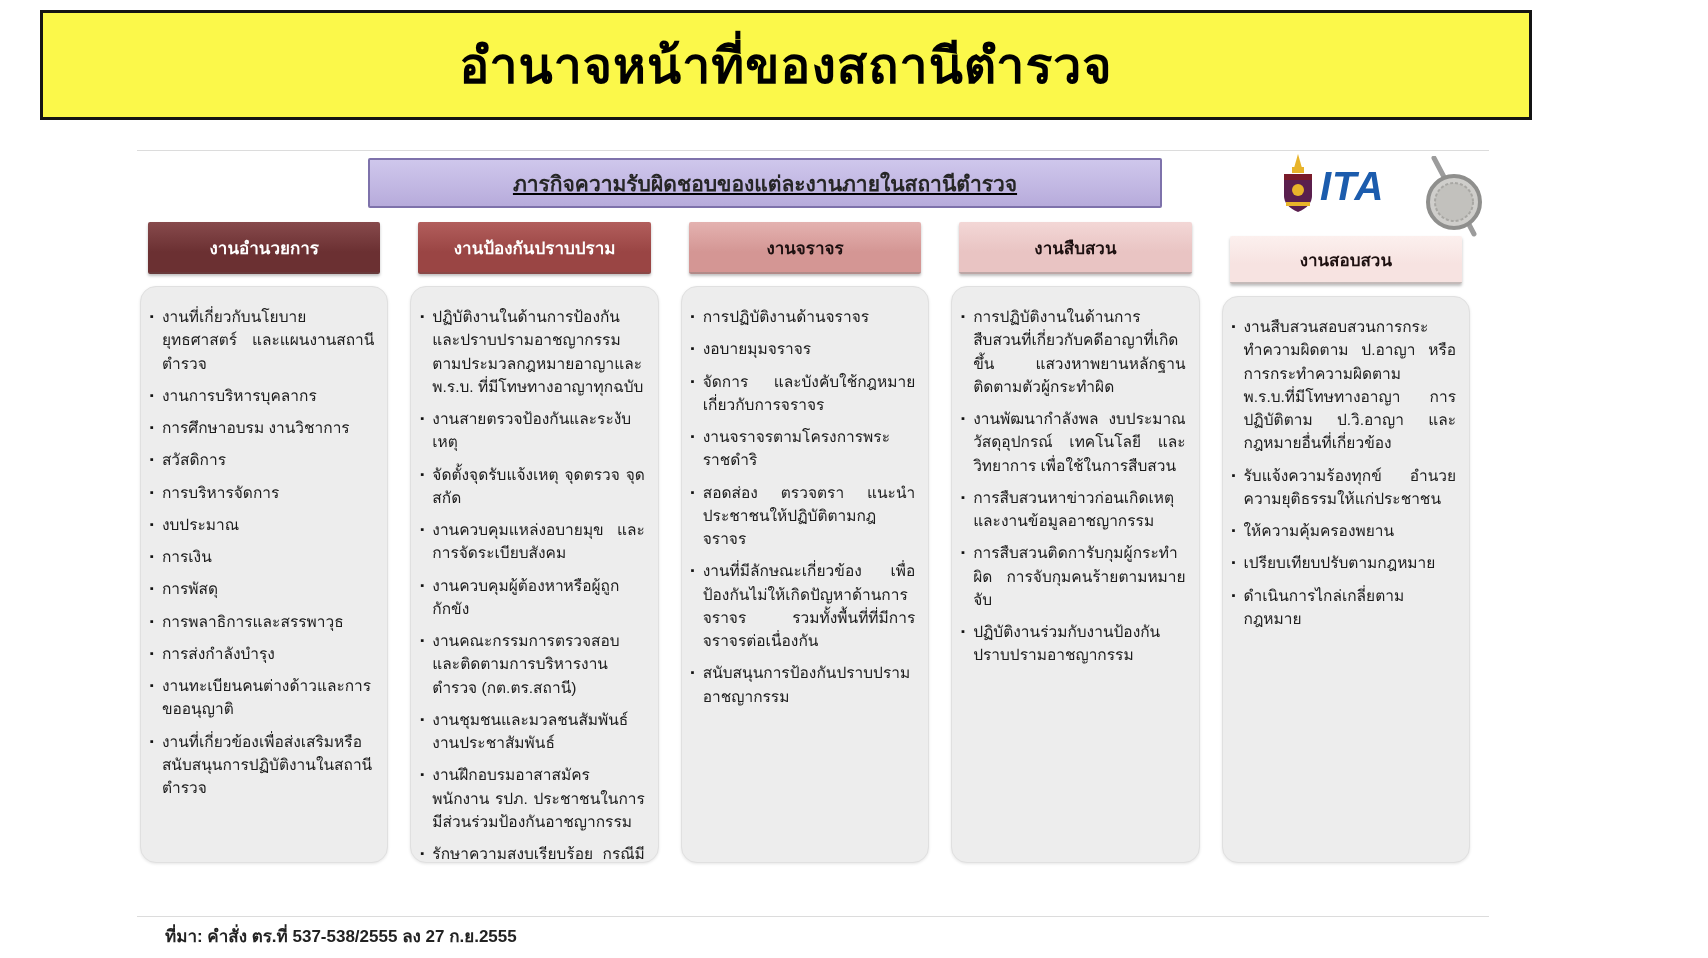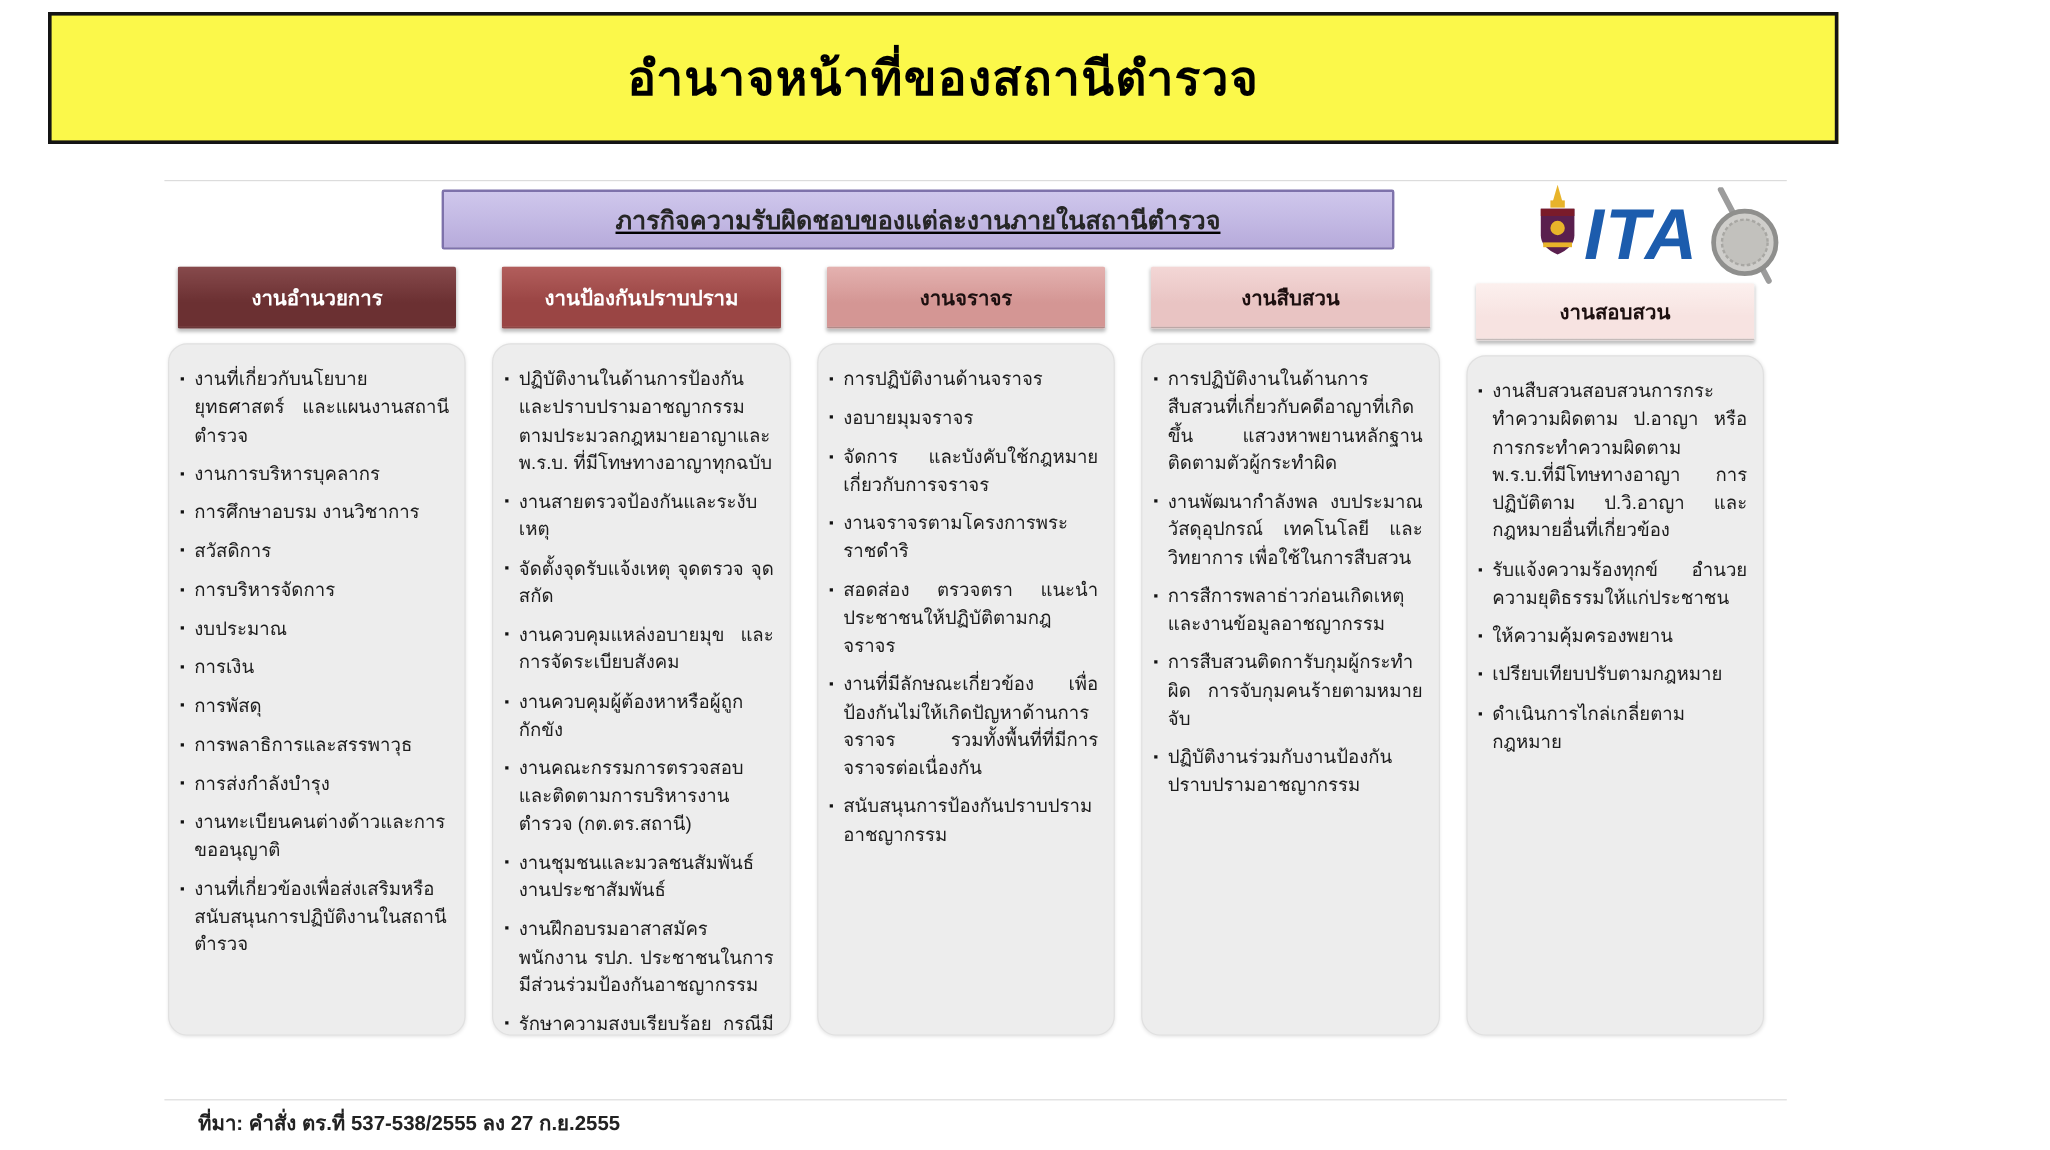--- a/index.html
+++ b/index.html
@@ -7,35 +7,35 @@
     width:1708px;height:958px;position:relative;background:#ffffff;
     font-family:"Liberation Sans","DejaVu Sans",sans-serif;
     overflow:hidden;
   }
   .title-banner{
     position:absolute;left:40px;top:10px;width:1486px;height:104px;
     background:#fbf84a;border:3px solid #141414;
     display:flex;align-items:center;justify-content:center;
   }
   .title-banner h1{
-    margin:0;font-size:40px;font-weight:bold;color:#000;letter-spacing:1px;
+    margin:0;font-size:50px;font-weight:bold;color:#000;letter-spacing:1px;
   }
   .hairline{position:absolute;left:137px;width:1352px;height:1px;background:#dcdcdc;}
   .hairline.top{top:150px;}
   .hairline.bottom{top:916px;}
   .subtitle-banner{
     position:absolute;left:368px;top:158px;width:790px;height:46px;
     background:linear-gradient(180deg,#cfc7ec 0%,#c2b8e3 55%,#b7abdb 100%);
     border:2px solid #7e72ab;border-radius:2px;
     display:flex;align-items:center;justify-content:center;text-decoration:underline;
   }
   .subtitle-banner h2{margin:0;font-size:21px;font-weight:bold;color:#262626;}
   .ita-logo{position:absolute;left:1278px;top:150px;width:200px;height:88px;}
   .ita-text{
-    position:absolute;left:42px;top:16px;font-size:60px;font-weight:bold;
+    position:absolute;left:42px;top:16px;font-size:40px;font-weight:bold;
     color:#1c5cad;font-style:italic;letter-spacing:1px;line-height:1;
   }
   .crest{position:absolute;left:0;top:4px;}
   .magnifier{position:absolute;left:138px;top:6px;}
   .columns{
     position:absolute;left:140px;top:222px;width:1330px;height:641px;
     display:flex;gap:22px;justify-content:space-between;
   }
   .col{flex:1;display:flex;flex-direction:column;}
   .col-header{
@@ -232,21 +232,21 @@
           <li>
             <span class="bullet">▪</span>
             <span class="item-text">การปฏิบัติงานในด้านการสืบสวนที่เกี่ยวกับคดีอาญาที่เกิดขึ้น แสวงหาพยานหลักฐาน ติดตามตัวผู้กระทำผิด</span>
           </li>
           <li>
             <span class="bullet">▪</span>
             <span class="item-text">งานพัฒนากำลังพล งบประมาณ วัสดุอุปกรณ์ เทคโนโลยี และวิทยาการ เพื่อใช้ในการสืบสวน</span>
           </li>
           <li>
             <span class="bullet">▪</span>
-            <span class="item-text">การสืการพลาธ่าวก่อนเกิดเหตุ และงานข้อมูลอาชญากรรม</span>
+            <span class="item-text">การสืบสวนหาข่าวก่อนเกิดเหตุ และงานข้อมูลอาชญากรรม</span>
           </li>
           <li>
             <span class="bullet">▪</span>
             <span class="item-text">การสืบสวนติดการับกุมผู้กระทำผิด การจับกุมคนร้ายตามหมายจับ</span>
           </li>
           <li>
             <span class="bullet">▪</span>
             <span class="item-text">ปฏิบัติงานร่วมกับงานป้องกันปราบปรามอาชญากรรม</span>
           </li>
         </ul>

